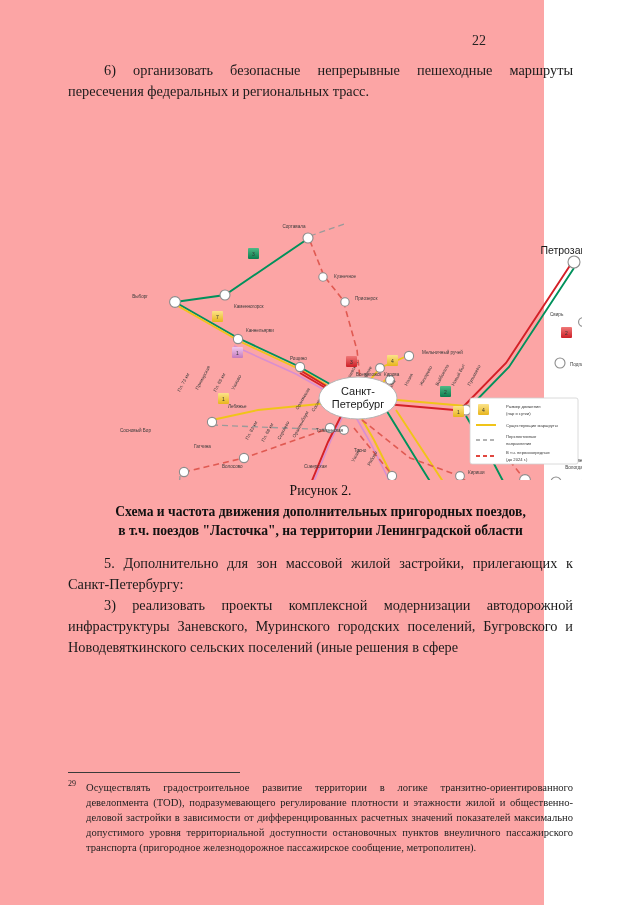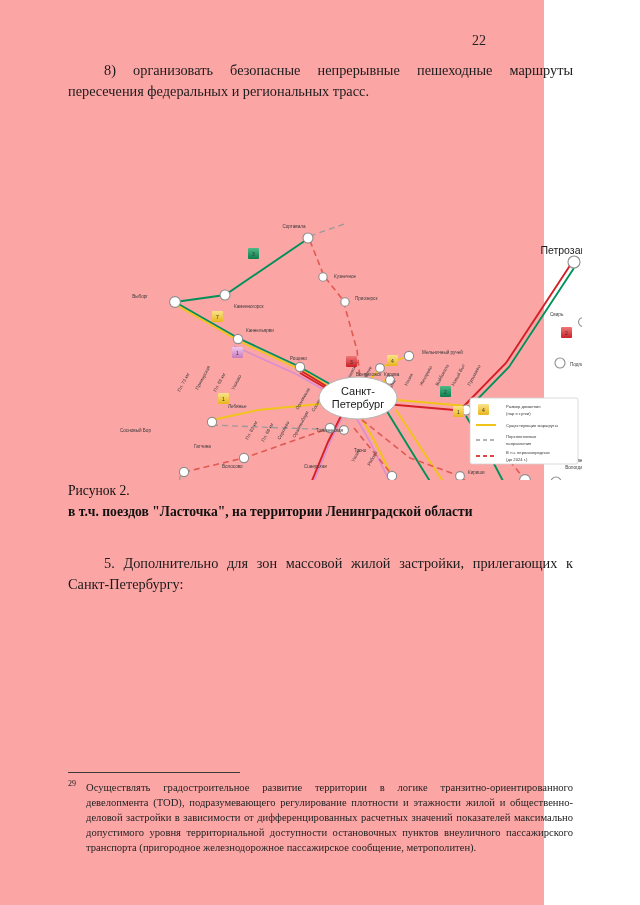--- a/index.html
+++ b/index.html
@@ -61,20 +61,21 @@
     width: 520px;
     height: 370px;
   }
   .figure svg { display: block; }
 
   .caption {
     position: absolute;
     left: 68px;
     top: 482px;
     width: 505px;
+    text-align: center;
     font-size: 13.6px;
     line-height: 1.38;
     color: #111;
   }
   .caption .fignum { font-weight: normal; display: block; margin-bottom: 2px;}
   .caption .captitle { font-weight: bold; display: block; }
 
   
   .footnote-rule {
     position: absolute;
@@ -108,21 +109,21 @@
   }
 </style>
 </head>
 <body>
 
 <div class="page">
 
   <div class="page-number">22</div>
 
   <div class="body-text" id="para-top">
-    <p>8) организовать безопасные непрерывные пешеходные маршруты пересечения федеральных и региональных трасс.</p>
+    <p>6) организовать безопасные непрерывные пешеходные маршруты пересечения федеральных и региональных трасс.</p>
   </div>
 
   <div class="figure">
     <svg width="520" height="370" viewBox="0 0 520 370" xmlns="http://www.w3.org/2000/svg">
       <defs>
         <style>
           .ln-green  { stroke:#00915b; stroke-width:1.9; fill:none; }
           .ln-red    { stroke:#d42027; stroke-width:1.9; fill:none; }
           .ln-yellow { stroke:#f0c419; stroke-width:1.9; fill:none; }
           .ln-violet { stroke:#d98fd0; stroke-width:1.6; fill:none; }
@@ -400,25 +401,27 @@
 
         <line x1="414" y1="346" x2="434" y2="346" stroke="#e0473f" stroke-width="1.8" stroke-dasharray="4 3"></line>
         <text class="lbl-leg" x="444" y="344">В т.ч. первоочередные</text>
         <text class="lbl-leg" x="444" y="351">(до 2024 г.)</text>
       </g>
     </svg>
   </div>
 
   <div class="caption">
     <span class="fignum">Рисунок 2.</span>
+    <span class="captitle">Схема и частота движения дополнительных пригородных поездов,</span>
     <span class="captitle">в т.ч. поездов "Ласточка", на территории Ленинградской области</span>
   </div>
 
   <div class="body-text" id="para-main">
     <p>5. Дополнительно для зон массовой жилой застройки, прилегающих к Санкт-Петербургу:</p>
+    <p>3) реализовать проекты комплексной модернизации автодорожной инфраструктуры Заневского, Муринского городских поселений, Бугровского и Новодевяткинского сельских поселений (иные решения в сфере</p>
   </div>
 
   <div class="footnote-rule"></div>
   <div class="footnote">
     <span class="fnmark">29</span>
     <span class="fntext">Осуществлять градостроительное развитие территории в логике транзитно-ориентированного девелопмента (TOD), подразумевающего регулирование плотности и этажности жилой и общественно-деловой застройки в зависимости от дифференцированных расчетных значений показателей максимально допустимого уровня территориальной доступности остановочных пунктов внеуличного пассажирского транспорта (пригородное железнодорожное пассажирское сообщение, метрополитен).</span>
   </div>
 
 </div>
 

